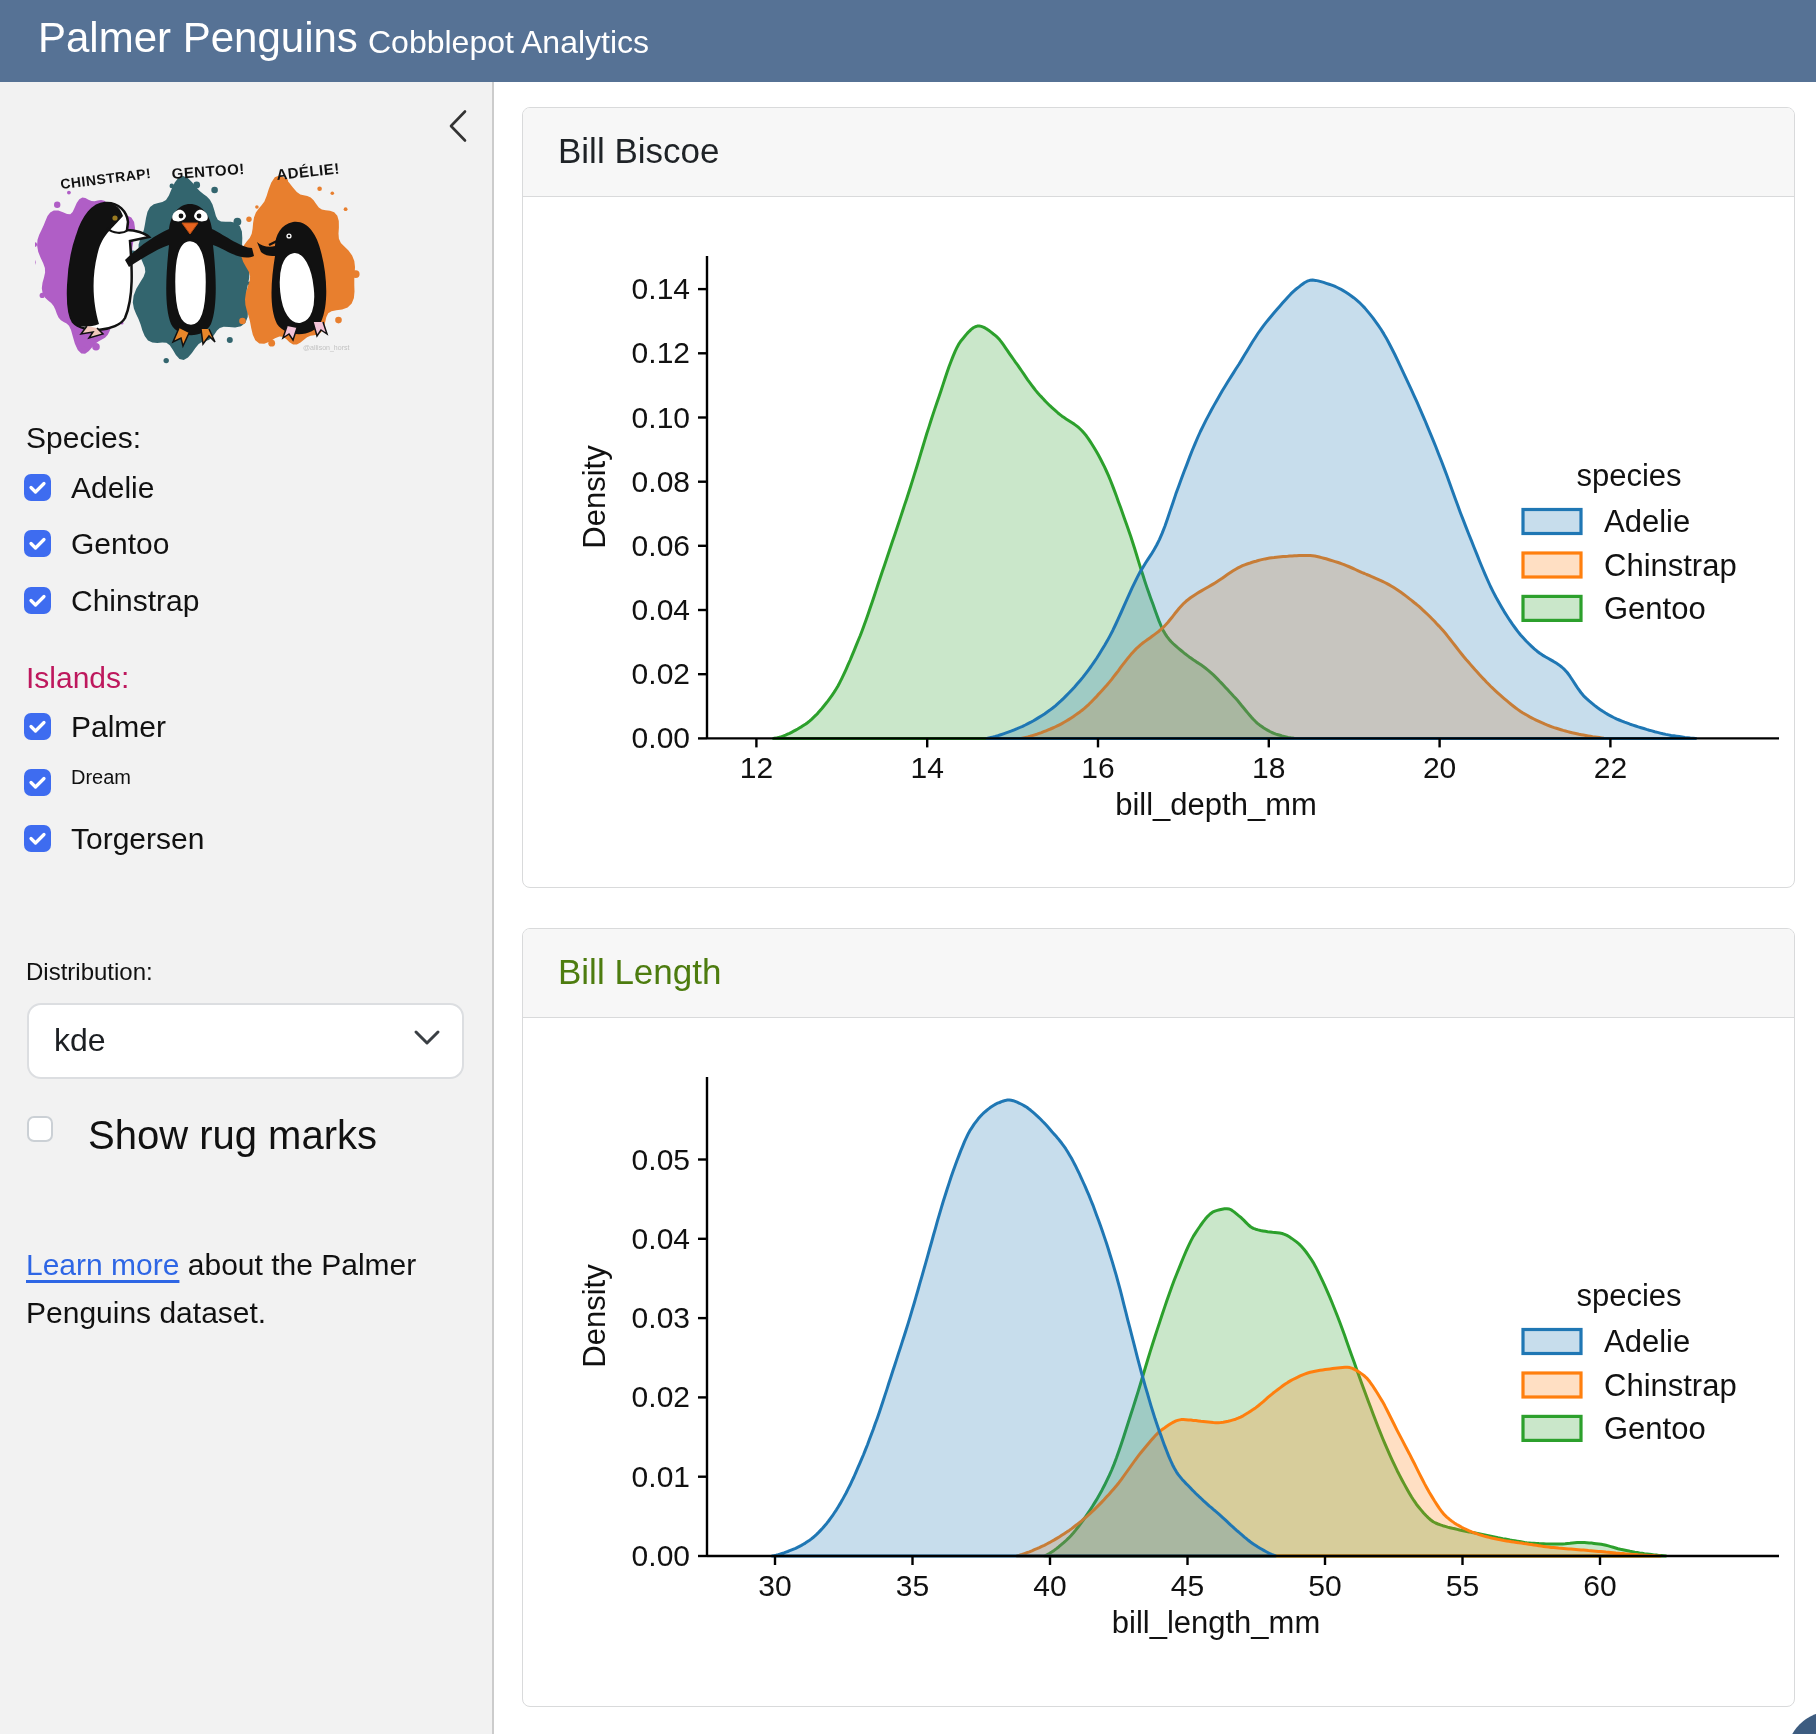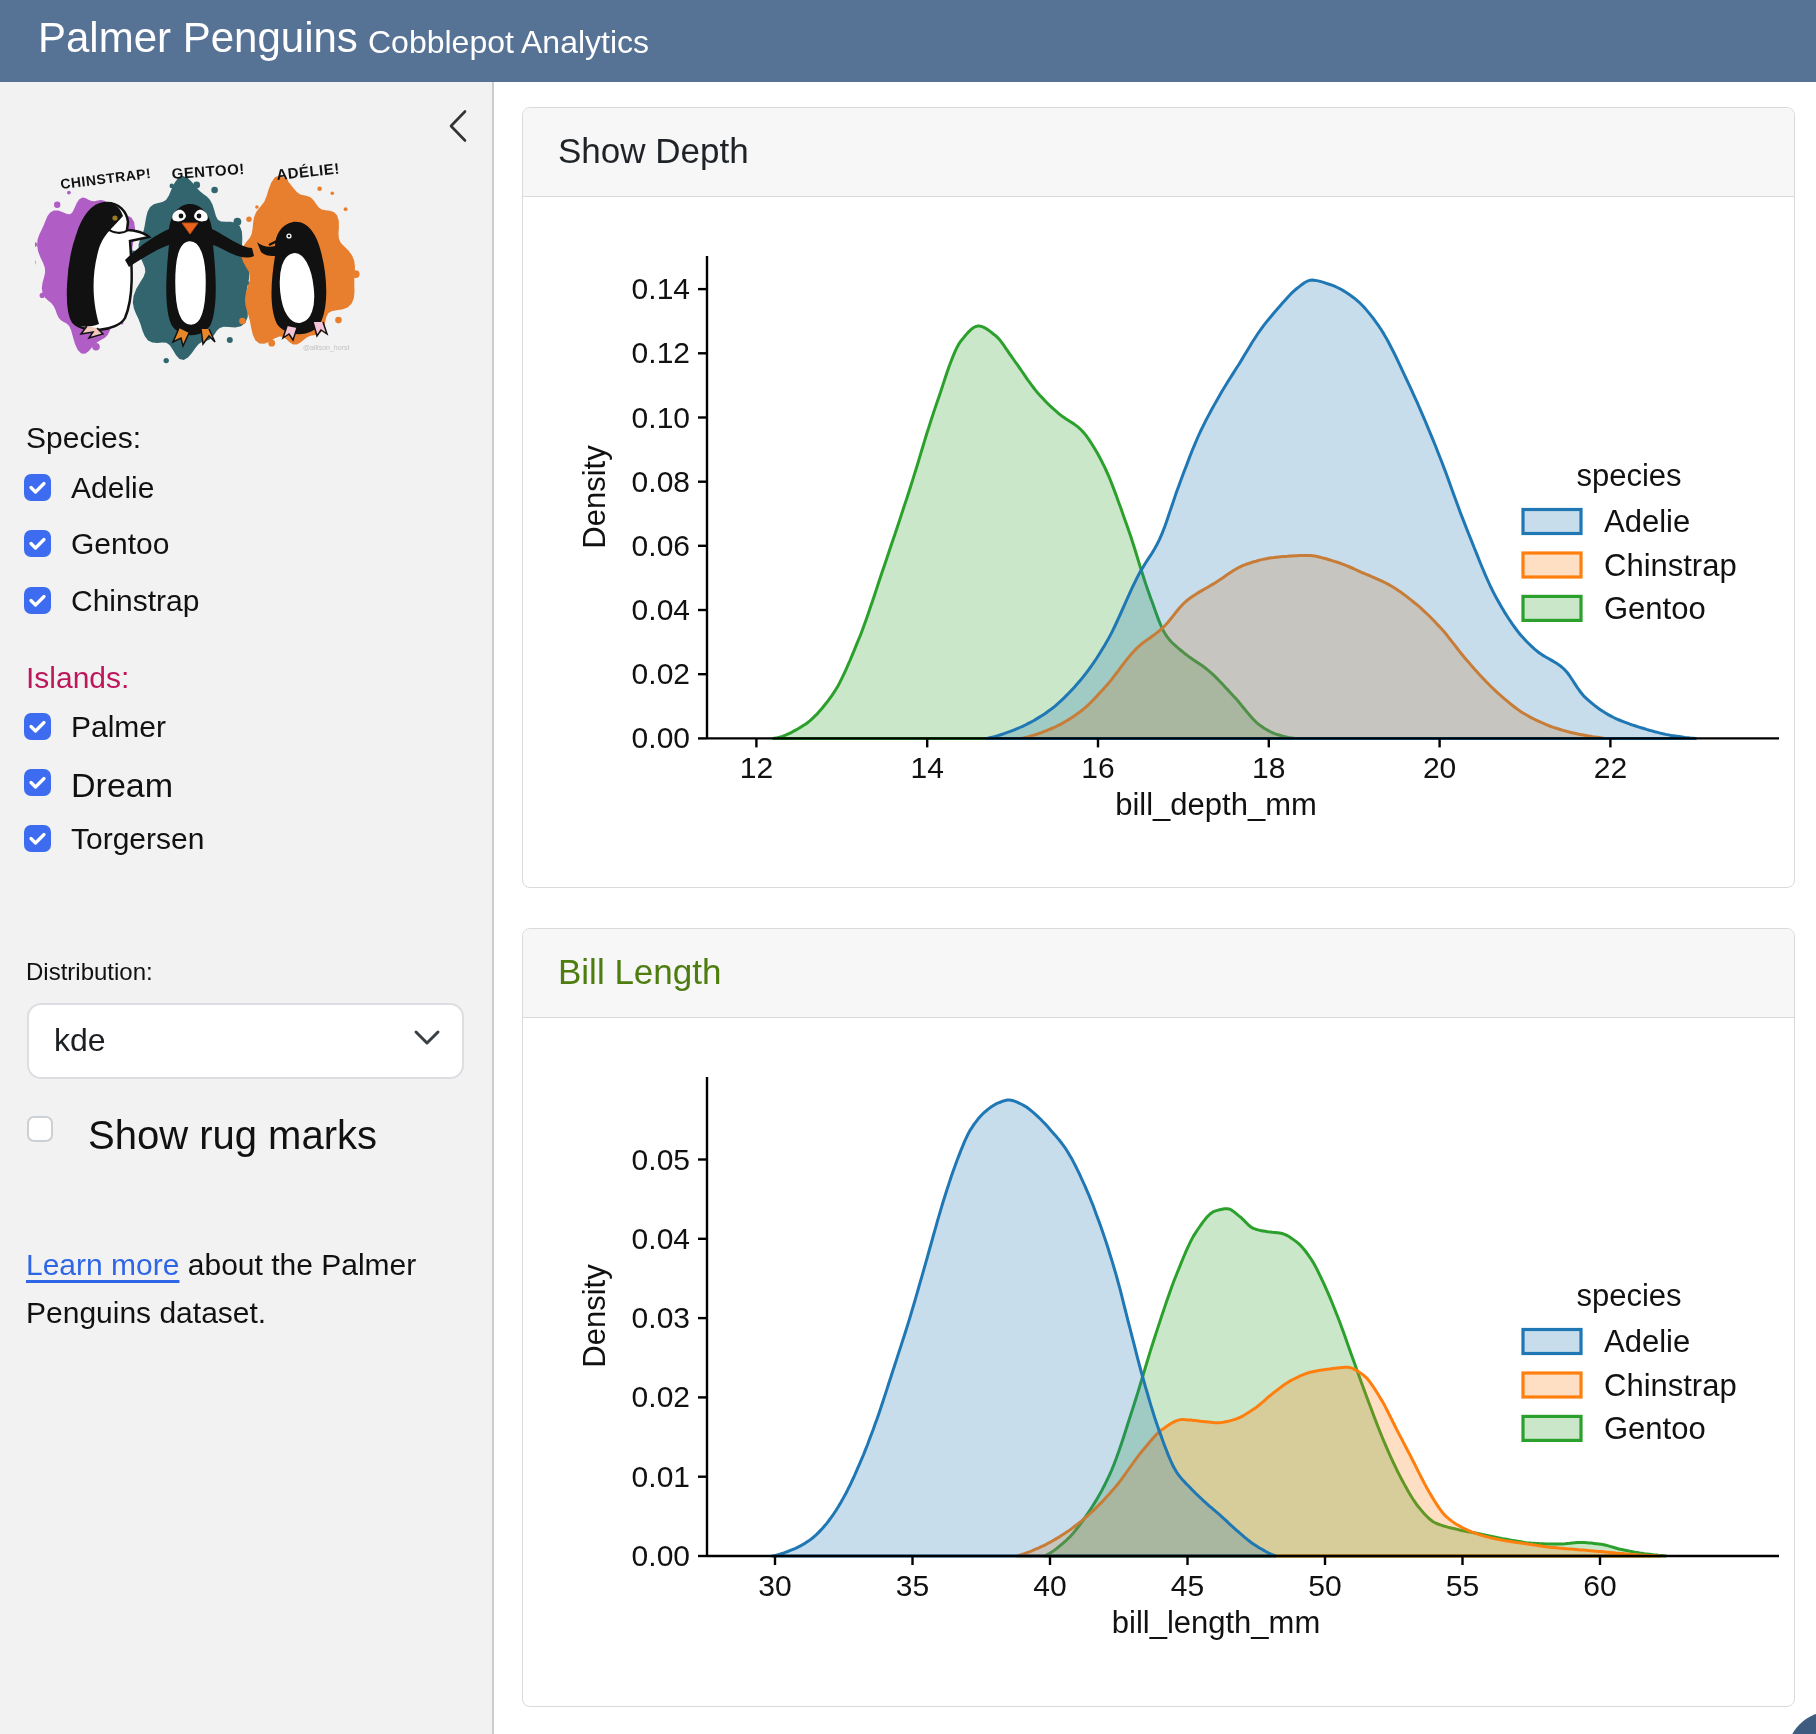--- a/index.html
+++ b/index.html
@@ -109,42 +109,42 @@
 <div class="abs" style="left:26px;top:661px;font-size:30px;color:#be185d;">Islands:</div>
 <div style="position:absolute;left:24px;top:713px;width:27px;height:27px;border-radius:7px;background:#3e6cf0;"></div>
 <svg style="position:absolute;left:24px;top:713px" width="27" height="27" viewBox="0 0 27 27">
     <path d="M7 13.5 L11.5 18 L20 9.5" fill="none" stroke="#fff" stroke-width="3.2" stroke-linecap="round" stroke-linejoin="round"></path>
   </svg>
 <div style="position:absolute;left:71px;top:710px;font-size:30px;color:#111;">Palmer</div>
 <div style="position:absolute;left:24px;top:769px;width:27px;height:27px;border-radius:7px;background:#3e6cf0;"></div>
 <svg style="position:absolute;left:24px;top:769px" width="27" height="27" viewBox="0 0 27 27">
     <path d="M7 13.5 L11.5 18 L20 9.5" fill="none" stroke="#fff" stroke-width="3.2" stroke-linecap="round" stroke-linejoin="round"></path>
   </svg>
-<div style="position:absolute;left:71px;top:766px;font-size:34px;color:#111;">Dream</div>
+<div style="position:absolute;left:71px;top:766px;font-size:20px;color:#111;">Dream</div>
 <div style="position:absolute;left:24px;top:825px;width:27px;height:27px;border-radius:7px;background:#3e6cf0;"></div>
 <svg style="position:absolute;left:24px;top:825px" width="27" height="27" viewBox="0 0 27 27">
     <path d="M7 13.5 L11.5 18 L20 9.5" fill="none" stroke="#fff" stroke-width="3.2" stroke-linecap="round" stroke-linejoin="round"></path>
   </svg>
 <div style="position:absolute;left:71px;top:822px;font-size:30px;color:#111;">Torgersen</div>
 
 <div class="abs" style="left:26px;top:958px;font-size:24px;color:#111;">Distribution:</div>
 <div class="abs" style="left:27px;top:1003px;width:437px;height:76px;background:#fff;border:2px solid #dcdee1;border-radius:14px;"></div>
 <div class="abs" style="left:54px;top:1022px;font-size:32px;color:#1c1f23;">kde</div>
 <svg class="abs" style="left:412px;top:1028px" width="30" height="20" viewBox="0 0 30 20">
     <path d="M4 4 L15 15 L26 4" fill="none" stroke="#3a3f44" stroke-width="3" stroke-linecap="round" stroke-linejoin="round"></path>
   </svg>
 
 <div class="abs" style="left:27px;top:1116px;width:26px;height:26px;background:#fff;border:2px solid #cbd0d5;border-radius:7px;"></div>
 <div class="abs" style="left:88px;top:1113px;font-size:40px;color:#111;">Show rug marks</div>
 
 <div class="abs" style="left:26px;top:1241px;width:400px;font-size:30px;line-height:48px;color:#111;"><span style="color:#2e66e5;text-decoration:underline;text-underline-offset:5px;">Learn more</span> about the Palmer Penguins dataset.</div>
 
 <div class="abs" style="left:522px;top:107px;width:1273px;height:781px;background:#fff;border:1px solid #d9dadb;border-radius:8px;"></div>
 <div class="abs" style="left:523px;top:108px;width:1271px;height:89px;background:#f7f7f7;border-bottom:1px solid #d9dadb;border-radius:7px 7px 0 0;"></div>
-<div class="abs" style="left:558px;top:131px;font-size:35px;color:#1f2327;">Show Depth</div>
+<div class="abs" style="left:558px;top:131px;font-size:35px;color:#1f2327;">Bill Biscoe</div>
 <div class="abs" style="left:523px;top:198px;"><svg width="1271" height="688" viewBox="0 0 1271 688" font-family="Liberation Sans, sans-serif">
 <path d="M250.5 540.4 L252.5 540.1 L254.5 539.7 L256.5 539.2 L258.6 538.6 L260.6 537.9 L262.6 537.1 L264.6 536.2 L266.6 535.3 L268.6 534.3 L270.7 533.2 L272.7 532.1 L274.7 531.0 L276.7 529.8 L278.7 528.6 L280.7 527.3 L282.8 526.0 L284.8 524.5 L286.8 522.9 L288.8 521.1 L290.8 519.2 L292.9 517.2 L294.9 515.1 L296.9 512.8 L298.9 510.5 L300.9 508.0 L302.9 505.5 L305.0 502.8 L307.0 500.1 L309.0 497.3 L311.0 494.4 L313.0 491.2 L315.1 487.7 L317.1 483.9 L319.1 479.9 L321.1 475.7 L323.1 471.3 L325.1 466.7 L327.2 462.0 L329.2 457.2 L331.2 452.4 L333.2 447.4 L335.2 442.5 L337.3 437.5 L339.3 432.3 L341.3 426.8 L343.3 421.2 L345.3 415.5 L347.3 409.6 L349.4 403.6 L351.4 397.5 L353.4 391.4 L355.4 385.3 L357.4 379.2 L359.4 373.2 L361.5 367.2 L363.5 361.3 L365.5 355.3 L367.5 349.3 L369.5 343.3 L371.6 337.3 L373.6 331.3 L375.6 325.2 L377.6 319.1 L379.6 313.0 L381.6 306.9 L383.7 300.7 L385.7 294.5 L387.7 288.3 L389.7 281.9 L391.7 275.4 L393.8 268.8 L395.8 262.1 L397.8 255.4 L399.8 248.8 L401.8 242.1 L403.8 235.5 L405.9 229.1 L407.9 222.7 L409.9 216.6 L411.9 210.6 L413.9 204.8 L416.0 198.8 L418.0 192.7 L420.0 186.6 L422.0 180.5 L424.0 174.6 L426.0 168.8 L428.1 163.3 L430.1 158.1 L432.1 153.4 L434.1 149.2 L436.1 145.6 L438.1 142.7 L440.2 140.2 L442.2 137.8 L444.2 135.4 L446.2 133.3 L448.2 131.4 L450.3 129.8 L452.3 128.7 L454.3 128.1 L456.3 128.0 L458.3 128.4 L460.3 129.1 L462.4 130.2 L464.4 131.4 L466.4 132.8 L468.4 134.4 L470.4 136.0 L472.5 137.6 L474.5 139.4 L476.5 141.6 L478.5 144.1 L480.5 146.9 L482.5 149.8 L484.6 152.8 L486.6 155.8 L488.6 158.7 L490.6 161.5 L492.6 164.3 L494.7 167.1 L496.7 170.1 L498.7 173.0 L500.7 175.9 L502.7 178.9 L504.7 181.8 L506.8 184.6 L508.8 187.3 L510.8 190.0 L512.8 192.6 L514.8 195.0 L516.8 197.2 L518.9 199.4 L520.9 201.6 L522.9 203.7 L524.9 205.7 L526.9 207.7 L529.0 209.6 L531.0 211.4 L533.0 213.2 L535.0 215.0 L537.0 216.6 L539.0 218.2 L541.1 219.6 L543.1 220.9 L545.1 222.2 L547.1 223.5 L549.1 224.8 L551.2 226.1 L553.2 227.6 L555.2 229.2 L557.2 231.0 L559.2 233.0 L561.2 235.3 L563.3 237.8 L565.3 240.6 L567.3 243.6 L569.3 246.7 L571.3 250.0 L573.4 253.5 L575.4 257.1 L577.4 260.8 L579.4 264.7 L581.4 268.7 L583.4 273.0 L585.5 277.7 L587.5 282.5 L589.5 287.6 L591.5 292.9 L593.5 298.3 L595.5 303.9 L597.6 309.5 L599.6 315.2 L601.6 320.9 L603.6 326.6 L605.6 332.3 L607.7 338.3 L609.7 344.5 L611.7 350.8 L613.7 357.3 L615.7 363.9 L617.7 370.4 L619.8 376.8 L621.8 383.1 L623.8 389.1 L625.8 394.8 L627.8 400.4 L629.9 406.0 L631.9 411.7 L633.9 417.3 L635.9 422.6 L637.9 427.5 L639.9 431.9 L642.0 435.6 L644.0 438.6 L646.0 441.2 L648.0 443.5 L650.0 445.5 L652.1 447.4 L654.1 449.2 L656.1 450.8 L658.1 452.5 L660.1 454.2 L662.1 455.8 L664.2 457.4 L666.2 458.9 L668.2 460.3 L670.2 461.7 L672.2 463.0 L674.2 464.4 L676.3 465.7 L678.3 467.1 L680.3 468.5 L682.3 470.0 L684.3 471.6 L686.4 473.3 L688.4 475.1 L690.4 476.9 L692.4 478.9 L694.4 480.9 L696.4 483.0 L698.5 485.1 L700.5 487.2 L702.5 489.4 L704.5 491.6 L706.5 493.8 L708.6 496.0 L710.6 498.2 L712.6 500.3 L714.6 502.6 L716.6 505.0 L718.6 507.5 L720.7 510.0 L722.7 512.5 L724.7 514.9 L726.7 517.3 L728.7 519.6 L730.8 521.8 L732.8 523.8 L734.8 525.6 L736.8 527.2 L738.8 528.6 L740.8 530.0 L742.9 531.2 L744.9 532.4 L746.9 533.5 L748.9 534.5 L750.9 535.3 L752.9 536.1 L755.0 536.7 L757.0 537.3 L759.0 537.9 L761.0 538.4 L763.0 538.9 L765.1 539.4 L767.1 539.7 L769.1 540.1 L771.1 540.3 L773.1 540.4 Z" fill="#2ca02c" fill-opacity="0.25" stroke="#2ca02c" stroke-width="3" stroke-linejoin="round"></path>
 <path d="M498.1 540.4 L500.4 539.9 L502.7 539.4 L504.9 538.9 L507.2 538.3 L509.4 537.6 L511.7 536.9 L514.0 536.2 L516.2 535.4 L518.5 534.6 L520.7 533.7 L523.0 532.8 L525.2 531.9 L527.5 531.0 L529.8 530.0 L532.0 529.0 L534.3 527.9 L536.5 526.8 L538.8 525.6 L541.1 524.3 L543.3 523.0 L545.6 521.6 L547.8 520.2 L550.1 518.7 L552.3 517.1 L554.6 515.5 L556.9 513.9 L559.1 512.2 L561.4 510.4 L563.6 508.4 L565.9 506.3 L568.2 504.0 L570.4 501.7 L572.7 499.4 L574.9 496.9 L577.2 494.5 L579.5 492.0 L581.7 489.5 L584.0 487.0 L586.2 484.4 L588.5 481.6 L590.7 478.7 L593.0 475.8 L595.3 472.8 L597.5 469.7 L599.8 466.7 L602.0 463.8 L604.3 460.9 L606.6 458.1 L608.8 455.4 L611.1 452.9 L613.3 450.6 L615.6 448.6 L617.8 446.6 L620.1 444.8 L622.4 443.1 L624.6 441.5 L626.9 439.9 L629.1 438.3 L631.4 436.6 L633.7 434.9 L635.9 433.2 L638.2 431.2 L640.4 429.2 L642.7 426.8 L645.0 424.3 L647.2 421.5 L649.5 418.7 L651.7 415.8 L654.0 413.0 L656.2 410.2 L658.5 407.7 L660.8 405.3 L663.0 403.3 L665.3 401.5 L667.5 399.8 L669.8 398.2 L672.1 396.7 L674.3 395.3 L676.6 393.9 L678.8 392.6 L681.1 391.3 L683.3 390.0 L685.6 388.7 L687.9 387.4 L690.1 386.1 L692.4 384.7 L694.6 383.3 L696.9 381.8 L699.2 380.3 L701.4 378.7 L703.7 377.1 L705.9 375.6 L708.2 374.1 L710.5 372.6 L712.7 371.2 L715.0 369.9 L717.2 368.8 L719.5 367.7 L721.7 366.8 L724.0 366.0 L726.3 365.3 L728.5 364.5 L730.8 363.8 L733.0 363.2 L735.3 362.5 L737.6 361.9 L739.8 361.4 L742.1 360.9 L744.3 360.5 L746.6 360.1 L748.8 359.7 L751.1 359.5 L753.4 359.2 L755.6 359.0 L757.9 358.8 L760.1 358.6 L762.4 358.4 L764.7 358.3 L766.9 358.1 L769.2 358.0 L771.4 357.8 L773.7 357.7 L776.0 357.6 L778.2 357.6 L780.5 357.5 L782.7 357.5 L785.0 357.5 L787.2 357.6 L789.5 357.8 L791.8 358.1 L794.0 358.5 L796.3 359.0 L798.5 359.6 L800.8 360.2 L803.1 360.8 L805.3 361.5 L807.6 362.2 L809.8 362.9 L812.1 363.6 L814.4 364.3 L816.6 365.0 L818.9 365.8 L821.1 366.6 L823.4 367.6 L825.6 368.5 L827.9 369.5 L830.2 370.5 L832.4 371.5 L834.7 372.6 L836.9 373.6 L839.2 374.6 L841.5 375.5 L843.7 376.5 L846.0 377.4 L848.2 378.4 L850.5 379.3 L852.7 380.3 L855.0 381.3 L857.3 382.3 L859.5 383.4 L861.8 384.5 L864.0 385.6 L866.3 386.9 L868.6 388.2 L870.8 389.6 L873.1 391.0 L875.3 392.5 L877.6 394.1 L879.9 395.7 L882.1 397.4 L884.4 399.1 L886.6 400.9 L888.9 402.6 L891.1 404.5 L893.4 406.3 L895.7 408.2 L897.9 410.2 L900.2 412.3 L902.4 414.4 L904.7 416.5 L907.0 418.8 L909.2 421.0 L911.5 423.3 L913.7 425.7 L916.0 428.1 L918.2 430.5 L920.5 433.1 L922.8 435.8 L925.0 438.6 L927.3 441.5 L929.5 444.4 L931.8 447.3 L934.1 450.2 L936.3 453.1 L938.6 456.0 L940.8 458.8 L943.1 461.5 L945.4 464.0 L947.6 466.6 L949.9 469.2 L952.1 471.7 L954.4 474.2 L956.6 476.7 L958.9 479.2 L961.2 481.6 L963.4 484.0 L965.7 486.3 L967.9 488.5 L970.2 490.7 L972.5 492.8 L974.7 494.8 L977.0 496.8 L979.2 498.8 L981.5 500.8 L983.7 502.7 L986.0 504.6 L988.3 506.5 L990.5 508.2 L992.8 510.0 L995.0 511.6 L997.3 513.2 L999.6 514.7 L1001.8 516.0 L1004.1 517.3 L1006.3 518.6 L1008.6 519.8 L1010.9 521.0 L1013.1 522.1 L1015.4 523.2 L1017.6 524.2 L1019.9 525.2 L1022.1 526.2 L1024.4 527.1 L1026.7 528.0 L1028.9 528.8 L1031.2 529.6 L1033.4 530.3 L1035.7 531.0 L1038.0 531.7 L1040.2 532.4 L1042.5 533.0 L1044.7 533.6 L1047.0 534.2 L1049.3 534.8 L1051.5 535.3 L1053.8 535.8 L1056.0 536.3 L1058.3 536.7 L1060.5 537.1 L1062.8 537.5 L1065.1 537.9 L1067.3 538.3 L1069.6 538.7 L1071.8 539.0 L1074.1 539.3 L1076.4 539.6 L1078.6 539.9 L1080.9 540.2 L1083.1 540.4 Z" fill="#ff7f0e" fill-opacity="0.25" stroke="#ff7f0e" stroke-width="3" stroke-linejoin="round"></path>
 <path d="M464.0 540.4 L466.7 539.8 L469.5 539.1 L472.2 538.4 L474.9 537.6 L477.7 536.7 L480.4 535.8 L483.1 534.9 L485.9 533.9 L488.6 532.9 L491.3 531.8 L494.1 530.7 L496.8 529.5 L499.6 528.3 L502.3 527.0 L505.0 525.6 L507.8 524.2 L510.5 522.7 L513.2 521.1 L516.0 519.4 L518.7 517.7 L521.5 515.9 L524.2 514.0 L526.9 512.1 L529.7 510.0 L532.4 507.8 L535.1 505.4 L537.9 502.9 L540.6 500.3 L543.3 497.6 L546.1 494.8 L548.8 491.9 L551.6 488.9 L554.3 485.8 L557.0 482.7 L559.8 479.4 L562.5 475.9 L565.2 472.3 L568.0 468.5 L570.7 464.6 L573.5 460.5 L576.2 456.2 L578.9 451.8 L581.7 447.3 L584.4 442.6 L587.1 437.6 L589.9 432.2 L592.6 426.5 L595.3 420.6 L598.1 414.5 L600.8 408.3 L603.6 402.2 L606.3 396.1 L609.0 390.1 L611.8 384.4 L614.5 378.9 L617.2 373.8 L620.0 369.2 L622.7 364.8 L625.4 360.6 L628.2 356.4 L630.9 351.9 L633.7 347.0 L636.4 341.6 L639.1 335.4 L641.9 328.2 L644.6 320.5 L647.3 312.4 L650.1 304.2 L652.8 296.1 L655.6 288.4 L658.3 281.1 L661.0 273.8 L663.8 266.6 L666.5 259.4 L669.2 252.5 L672.0 245.8 L674.7 239.5 L677.4 233.5 L680.2 227.8 L682.9 222.4 L685.7 217.1 L688.4 212.0 L691.1 207.1 L693.9 202.2 L696.6 197.4 L699.3 192.7 L702.1 188.2 L704.8 183.8 L707.6 179.4 L710.3 175.1 L713.0 170.8 L715.8 166.5 L718.5 162.1 L721.2 157.6 L724.0 153.0 L726.7 148.5 L729.4 144.0 L732.2 139.7 L734.9 135.5 L737.7 131.6 L740.4 127.9 L743.1 124.4 L745.9 121.0 L748.6 117.7 L751.3 114.5 L754.1 111.3 L756.8 108.2 L759.5 105.1 L762.3 102.0 L765.0 98.9 L767.8 95.9 L770.5 93.3 L773.2 91.0 L776.0 88.9 L778.7 86.7 L781.4 84.7 L784.2 83.2 L786.9 82.3 L789.7 82.1 L792.4 82.4 L795.1 82.9 L797.9 83.6 L800.6 84.4 L803.3 85.3 L806.1 86.2 L808.8 87.1 L811.5 88.2 L814.3 89.5 L817.0 90.8 L819.8 92.4 L822.5 94.0 L825.2 95.8 L828.0 97.7 L830.7 99.7 L833.4 101.9 L836.2 104.3 L838.9 107.0 L841.7 109.9 L844.4 113.1 L847.1 116.4 L849.9 119.9 L852.6 123.6 L855.3 127.4 L858.1 131.5 L860.8 135.9 L863.5 140.6 L866.3 145.7 L869.0 151.0 L871.8 156.5 L874.5 162.2 L877.2 167.9 L880.0 173.8 L882.7 179.6 L885.4 185.4 L888.2 191.3 L890.9 197.3 L893.7 203.4 L896.4 209.6 L899.1 215.9 L901.9 222.3 L904.6 228.9 L907.3 235.4 L910.1 242.1 L912.8 248.8 L915.5 255.7 L918.3 262.7 L921.0 269.9 L923.8 277.3 L926.5 284.8 L929.2 292.3 L932.0 299.9 L934.7 307.3 L937.4 314.7 L940.2 321.9 L942.9 328.9 L945.6 335.8 L948.4 342.6 L951.1 349.5 L953.9 356.4 L956.6 363.2 L959.3 369.8 L962.1 376.3 L964.8 382.5 L967.5 388.5 L970.3 394.1 L973.0 399.3 L975.8 404.2 L978.5 409.0 L981.2 413.6 L984.0 418.0 L986.7 422.2 L989.4 426.2 L992.2 430.0 L994.9 433.6 L997.6 437.0 L1000.4 440.1 L1003.1 443.0 L1005.9 445.8 L1008.6 448.4 L1011.3 450.9 L1014.1 453.2 L1016.8 455.3 L1019.5 457.1 L1022.3 458.8 L1025.0 460.3 L1027.8 461.9 L1030.5 463.4 L1033.2 465.1 L1036.0 466.9 L1038.7 469.0 L1041.4 471.4 L1044.2 474.5 L1046.9 478.2 L1049.6 482.3 L1052.4 486.6 L1055.1 490.7 L1057.9 494.5 L1060.6 497.8 L1063.3 500.4 L1066.1 502.9 L1068.8 505.2 L1071.5 507.4 L1074.3 509.5 L1077.0 511.4 L1079.8 513.3 L1082.5 515.0 L1085.2 516.6 L1088.0 518.1 L1090.7 519.5 L1093.4 520.8 L1096.2 522.0 L1098.9 523.1 L1101.6 524.2 L1104.4 525.2 L1107.1 526.2 L1109.9 527.1 L1112.6 528.0 L1115.3 528.9 L1118.1 529.7 L1120.8 530.5 L1123.5 531.4 L1126.3 532.2 L1129.0 532.9 L1131.7 533.7 L1134.5 534.4 L1137.2 535.1 L1140.0 535.8 L1142.7 536.4 L1145.4 536.9 L1148.2 537.4 L1150.9 537.8 L1153.6 538.2 L1156.4 538.6 L1159.1 539.0 L1161.9 539.4 L1164.6 539.7 L1167.3 540.0 L1170.1 540.2 L1172.8 540.4 Z" fill="#1f77b4" fill-opacity="0.25" stroke="#1f77b4" stroke-width="3" stroke-linejoin="round"></path>
 <line x1="184" y1="58" x2="184" y2="540.4" stroke="#000" stroke-width="2.4"></line>
 <line x1="184" y1="540.4" x2="1256" y2="540.4" stroke="#000" stroke-width="2.4"></line>
 <line x1="175" y1="540.4" x2="184" y2="540.4" stroke="#000" stroke-width="2.4"></line>
 <text x="167" y="550.4" font-size="30" fill="#111" text-anchor="end">0.00</text>
 <line x1="175" y1="476.2" x2="184" y2="476.2" stroke="#000" stroke-width="2.4"></line>
 <text x="167" y="486.2" font-size="30" fill="#111" text-anchor="end">0.02</text>

